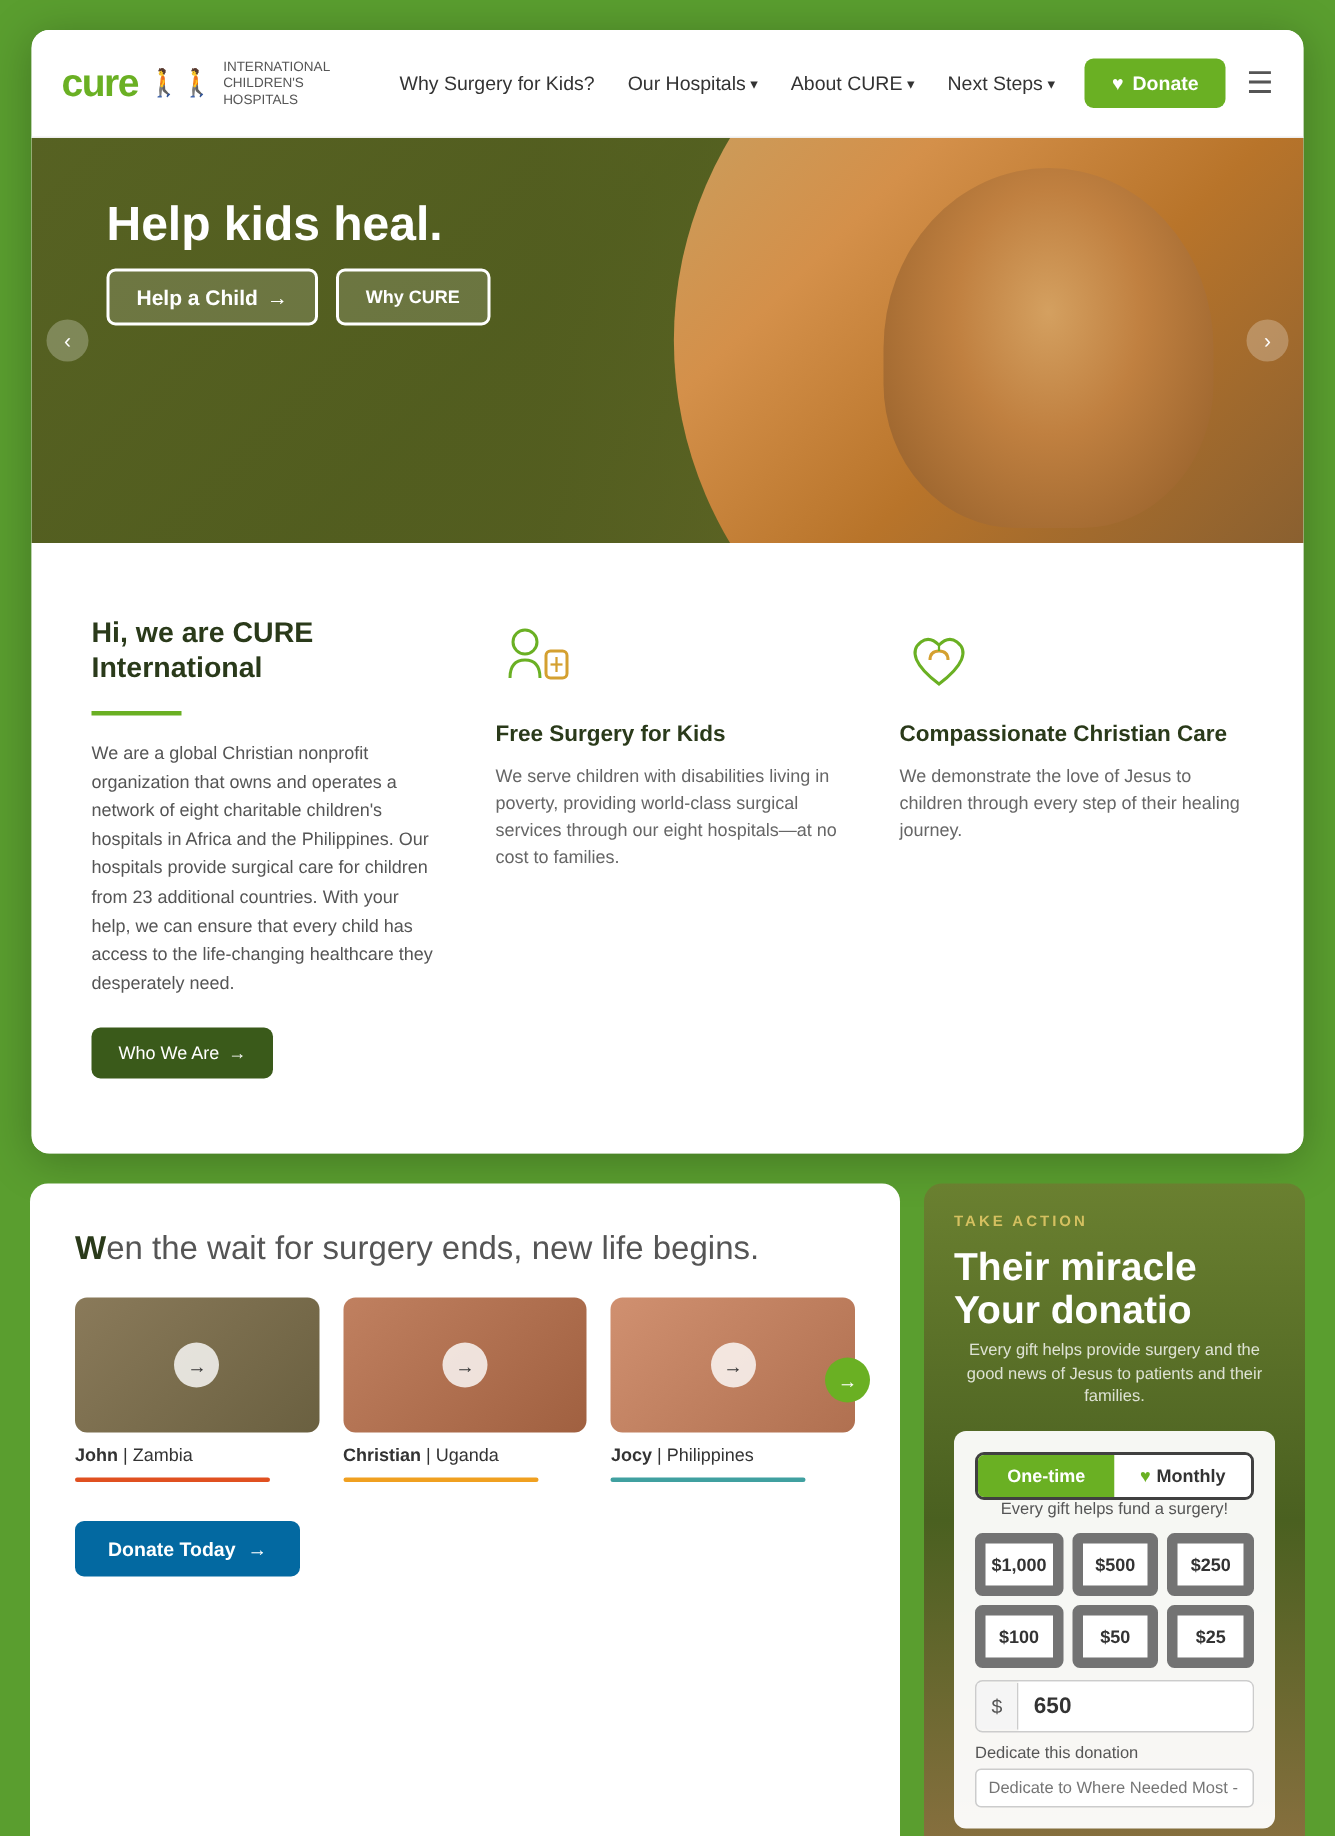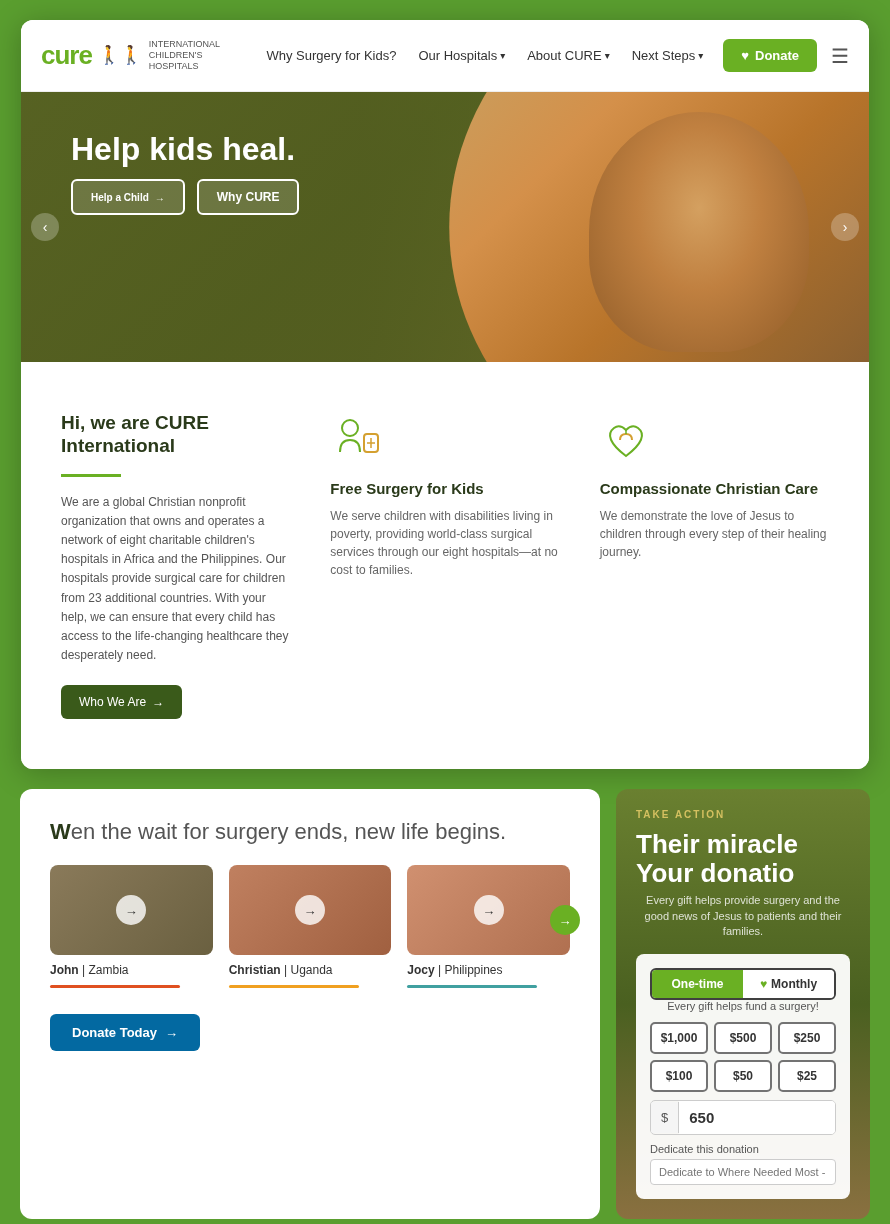--- a/index.html
+++ b/index.html
@@ -140,21 +140,21 @@
     .hero-buttons {
       display: flex;
       gap: 12px;
     }
     .btn-primary {
       background: rgba(255,255,255,0.15);
       border: 2px solid #fff;
       color: #fff;
       padding: 9px 18px;
       border-radius: 6px;
-      font-size: 10px;
+      font-size: 14px;
       font-weight: bold;
       cursor: pointer;
       display: flex;
       align-items: center;
       gap: 6px;
     }
     .btn-secondary {
       background: rgba(255,255,255,0.15);
       border: 2px solid #fff;
       color: #fff;
@@ -413,21 +413,21 @@
       text-align: center;
       margin-bottom: 10px;
     }
     .amount-grid {
       display: grid;
       grid-template-columns: 1fr 1fr 1fr;
       gap: 6px;
       margin-bottom: 8px;
     }
     .amount-btn {
-      border: 2px solid #737373;
+      border: 7px solid #737373;
       border-radius: 5px;
       padding: 7px 4px;
       font-size: 12px;
       text-align: center;
       cursor: pointer;
       background: #fff;
       color: #333;
       font-weight: bold;
     }
     .custom-amount-row {

